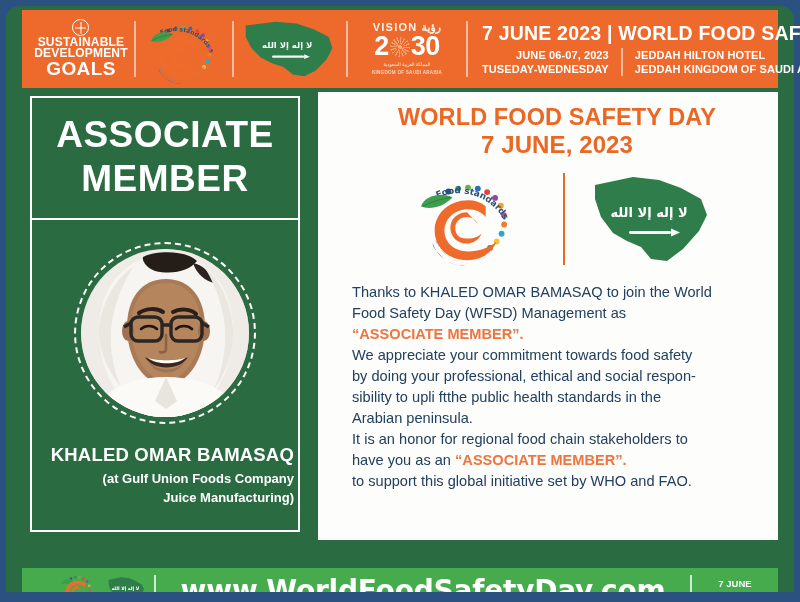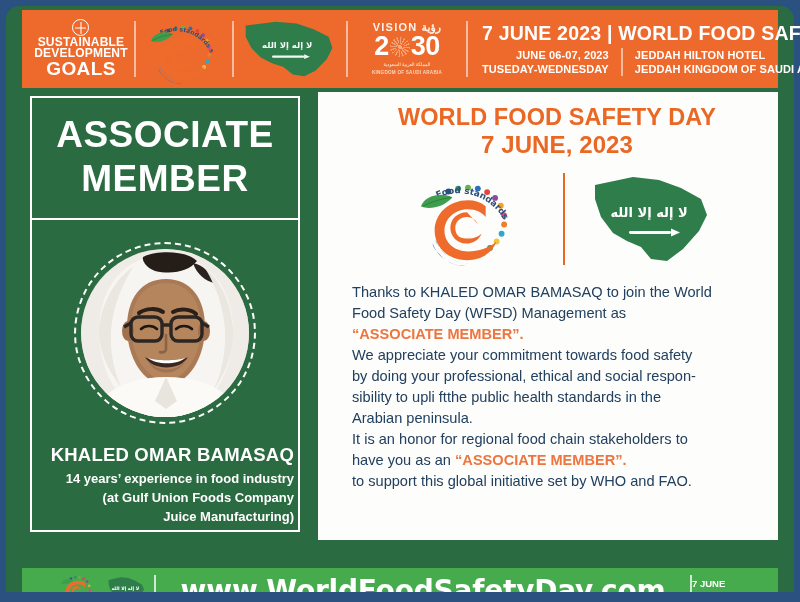--- a/index.html
+++ b/index.html
@@ -174,21 +174,21 @@
   }
   .ft-div { width:2px; height:30px; background:rgba(255,255,255,.75); }
   .ft-emblem { width:44px; height:38px; margin-left:34px; flex:0 0 auto; position:relative;}
   .ft-map { width:40px; height:34px; margin:0 8px 0 6px; flex:0 0 auto; position:relative;}
   .ft-url {
     flex:1 1 auto; text-align:center; color:#ffffff;
     font-size: 28px; font-weight: bold; letter-spacing:-.2px;
     font-family: "DejaVu Sans", sans-serif;
   }
   .ft-date {
-    width: 86px; flex:0 0 auto; color:#ffffff;
+    width: 86px; flex:0 0 auto; text-align:center; color:#ffffff;
     font-size: 9.5px; font-weight:bold; line-height:12px;
   }
 
   
   .btm-strip {
     position:absolute; left:0; bottom:0; width:800px; height:10px;
     background:#2b5180; z-index:6;
   }
 
   svg { display:block; }
@@ -361,21 +361,20 @@
               <path d="M85 128 L74 152 L85 160 L96 152 Z" fill="#e8e4de"></path>
             </g>
           </svg>
         </div>
       </div>
     </div>
 
     <div class="lp-name">
       <div class="lp-name-main">KHALED OMAR BAMASAQ</div>
       <div class="lp-name-sub">
-        <div>14 years’ experience in food industry</div>
         <div>(at Gulf Union Foods Company</div>
         <div>Juice Manufacturing)</div>
       </div>
     </div>
   </div>
 
   <div class="right-panel">
     <div class="rp-title">
       <div class="rp-title-l1">WORLD FOOD SAFETY DAY</div>
       <div class="rp-title-l2">7 JUNE, 2023</div>

